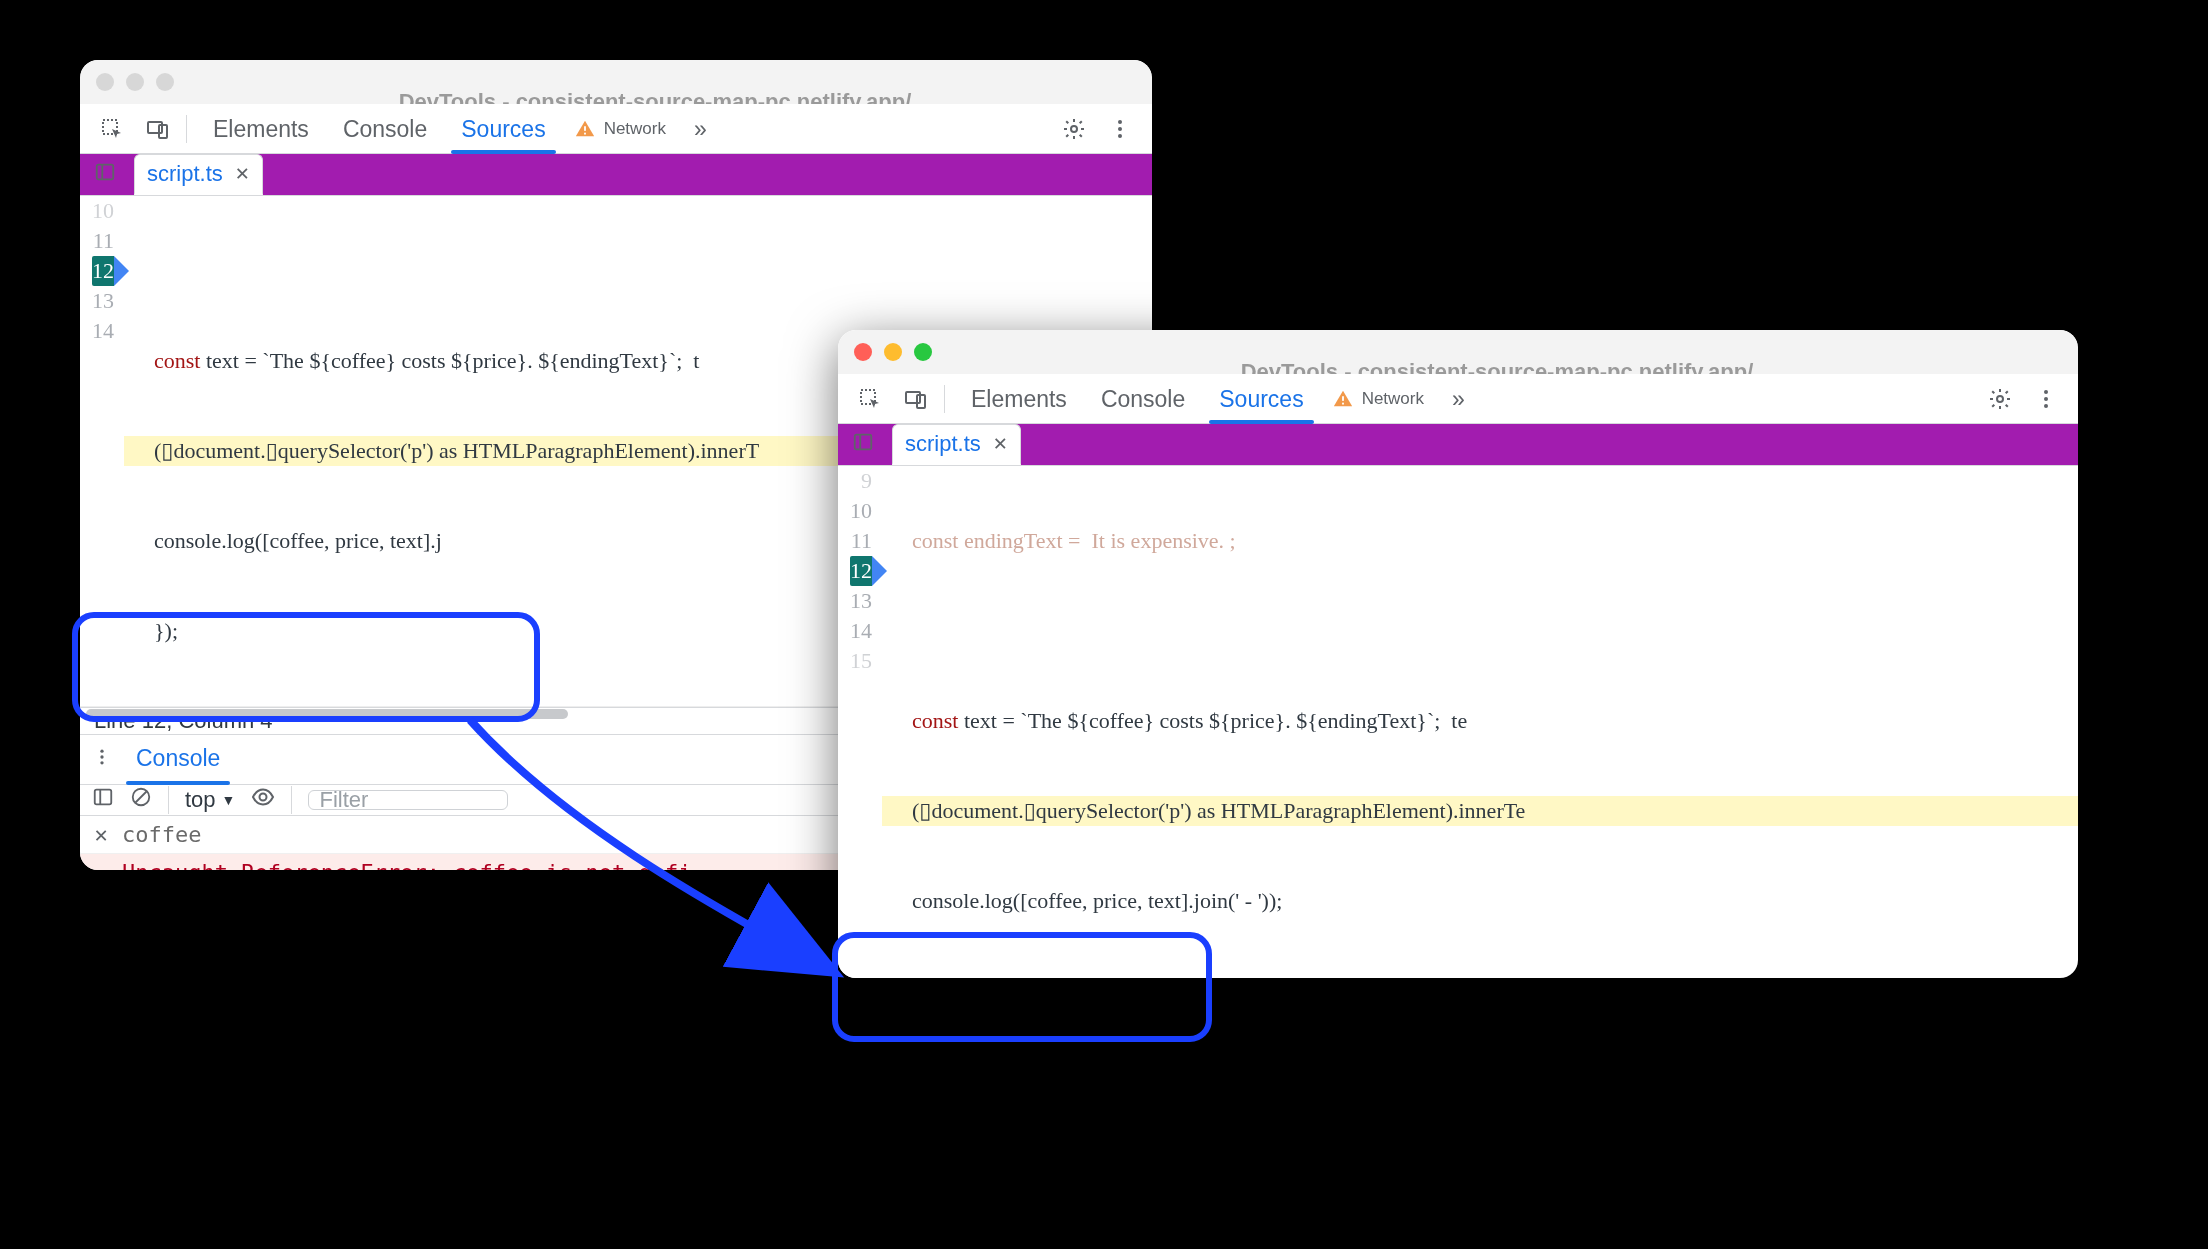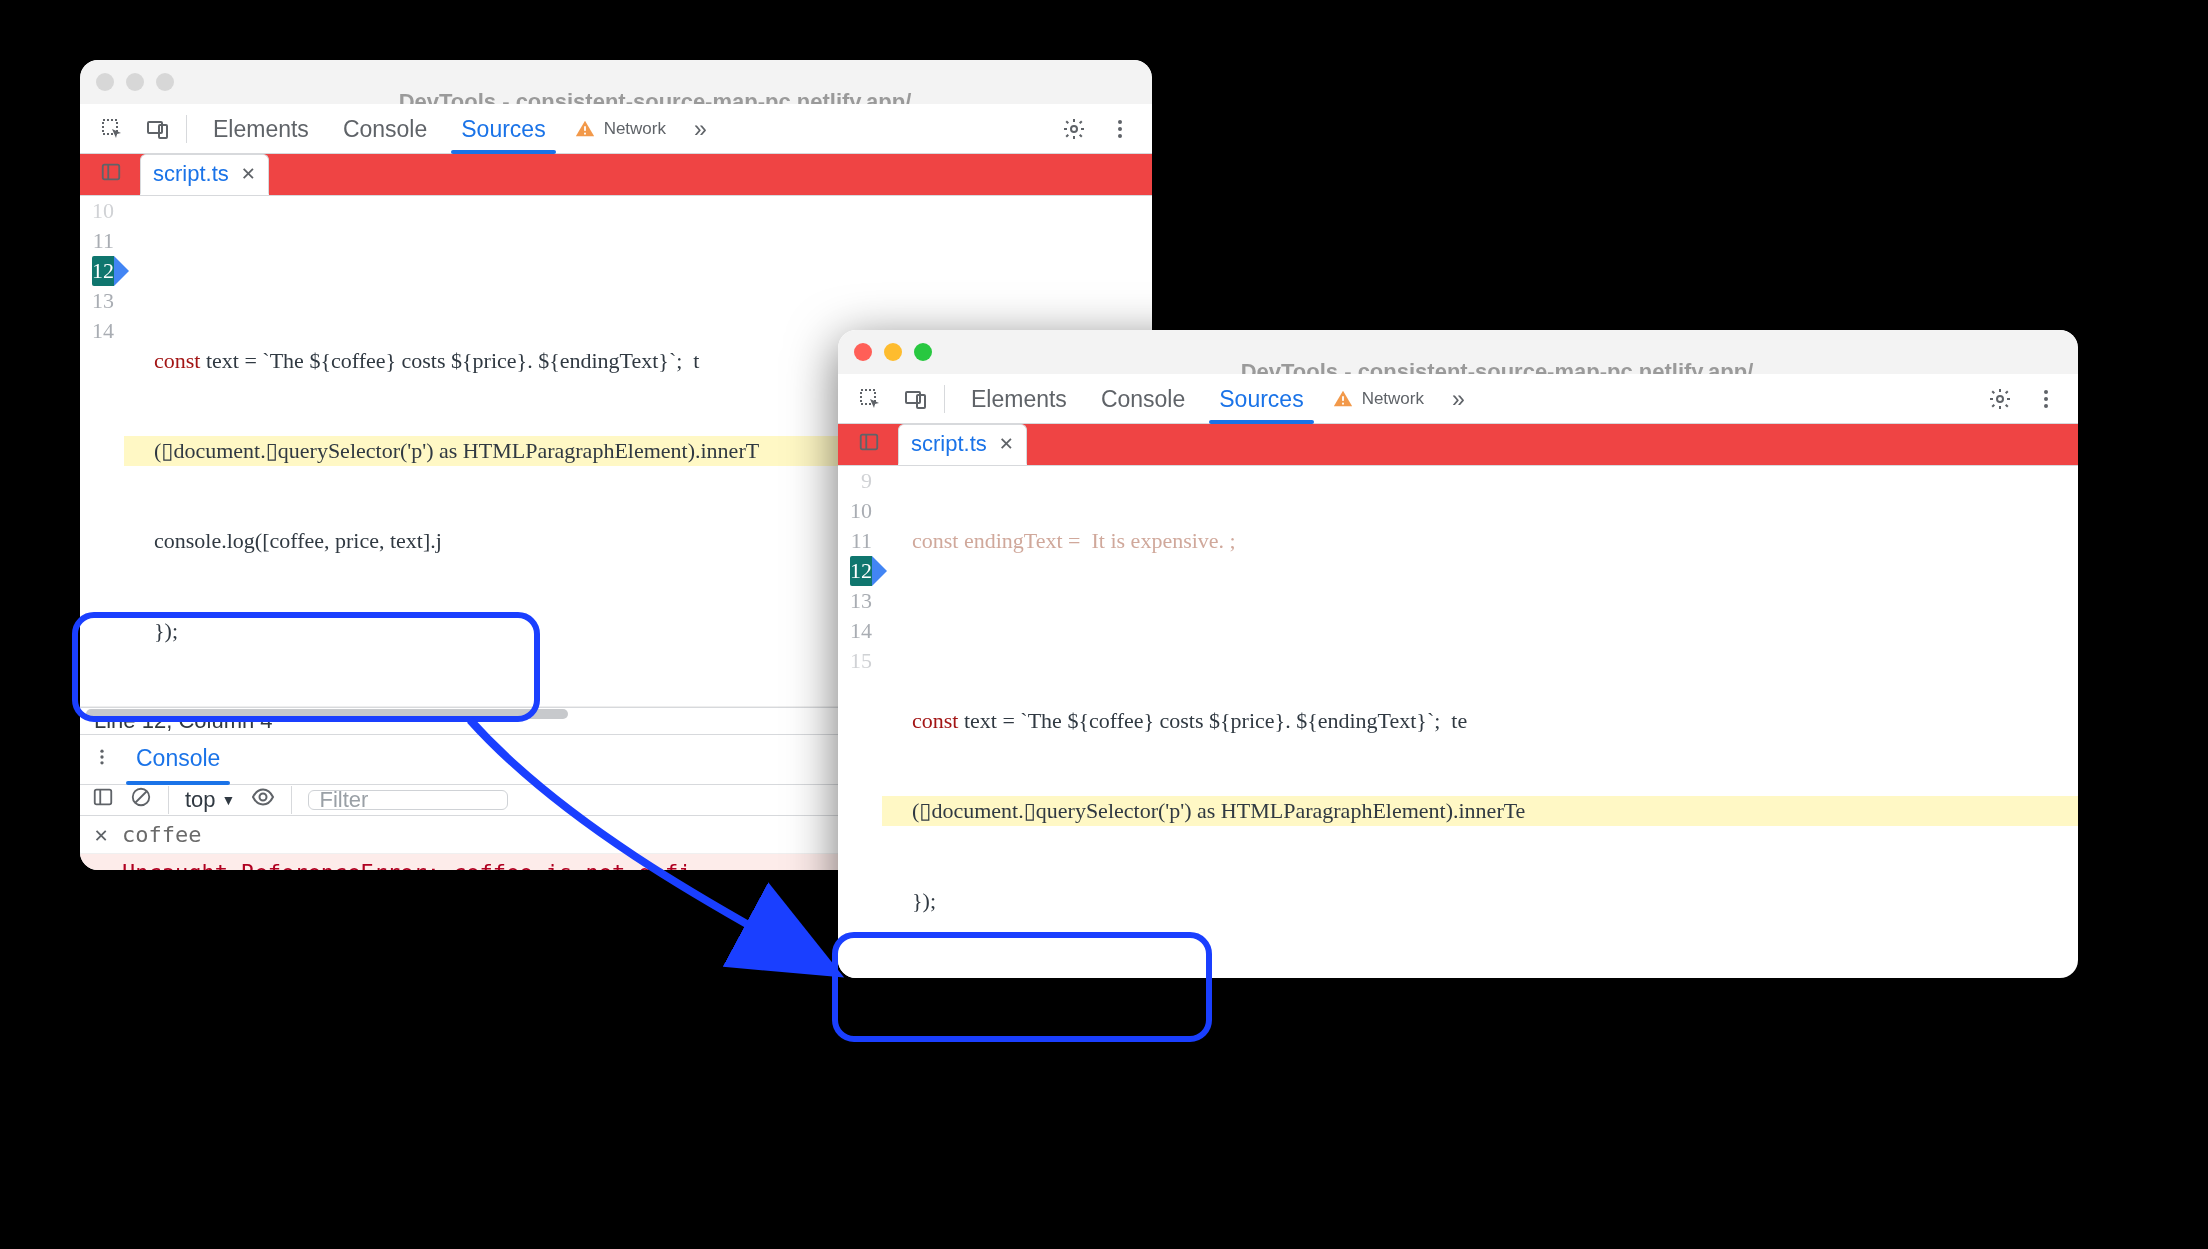--- a/index.html
+++ b/index.html
@@ -65,22 +65,22 @@
   .tab.active { color: #1a73e8; }
   .tab.active::after {
     content: ""; position: absolute; left: -4px; right: -4px; bottom: -1px; height: 4px;
     background: #1a73e8; border-radius: 2px;
   }
   .tabsrow .rgap { flex: 1; }
   .warn-triangle { display:inline-flex; align-items:center; gap:8px; color:#5f6368; font-size:17px; }
 
   
   .filetabbar {
-    height: 48px; display:flex; align-items:center; gap: 18px; padding: 0 20px;
-    background: #ef4444; border-bottom:1px solid #d7d9dc;
+    height: 48px; display:flex; align-items:center; gap: 18px; padding: 0 14px;
+    background: #a21caf; border-bottom:1px solid #d7d9dc;
   }
   .filetab {
     display:flex; align-items:center; gap:12px; background:#fff;
     border:1px solid #d7d9dc; border-bottom:2px solid #fff; border-radius:6px 6px 0 0;
     padding: 6px 12px; font-size: 22px; color:#1a73e8;
   }
   .filetab .close-x { color:#5f6368; font-size:18px; }
 
   
   .codearea { display:flex; font-family: Liberation Serif, serif; font-size: 22px; line-height: 30px; }
@@ -387,20 +387,21 @@
       <span class="num bp">12</span>
       <span class="num">13</span>
       <span class="num">14</span>
       <span class="num" style="color:#d0d2d5;">15</span>
     </div>
     <div class="codelines">
       <span class="ln" style="color:#d0a89b;">const endingText =  It is expensive. ;</span>
       <span class="ln"></span>
       <span class="ln"><span class="tok-kw">const </span><span>text = `The ${coffee} costs ${price}. ${endingText}`;  te</span></span>
       <span class="ln hl"><span>(▯document.▯querySelector('p') as HTMLParagraphElement).innerTe</span></span>
+      <span class="ln"><span>console.log([coffee, price, text].join(' - '));</span></span>
       <span class="ln"><span>});</span></span>
       
     </div>
   </div>
 
 </div>
 
 <div class="annot" style="left:72px; top:612px; width:468px; height:110px;"></div>
 <div class="annot" style="left:832px; top:932px; width:380px; height:110px;"></div>
 <svg class="arrow-svg" style="left:0;top:0;" width="2208" height="1249">

